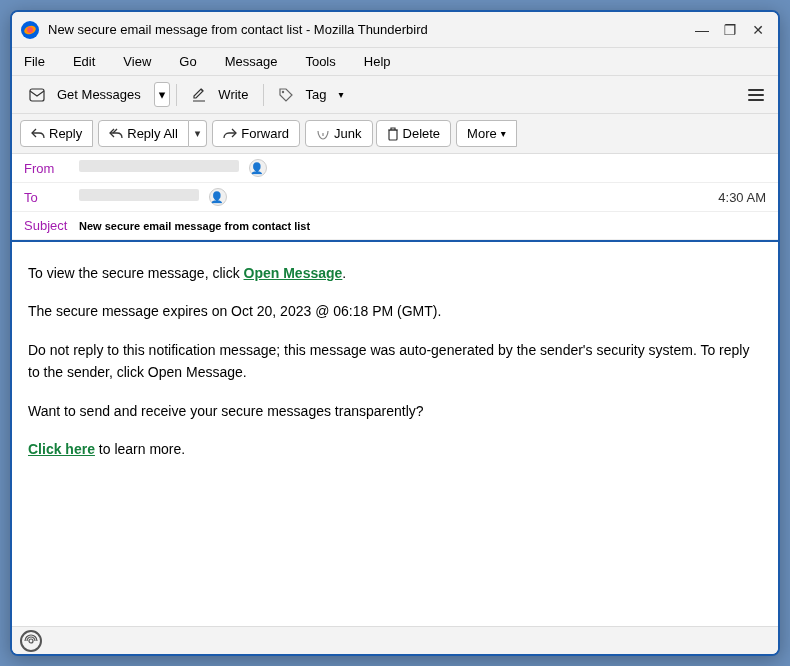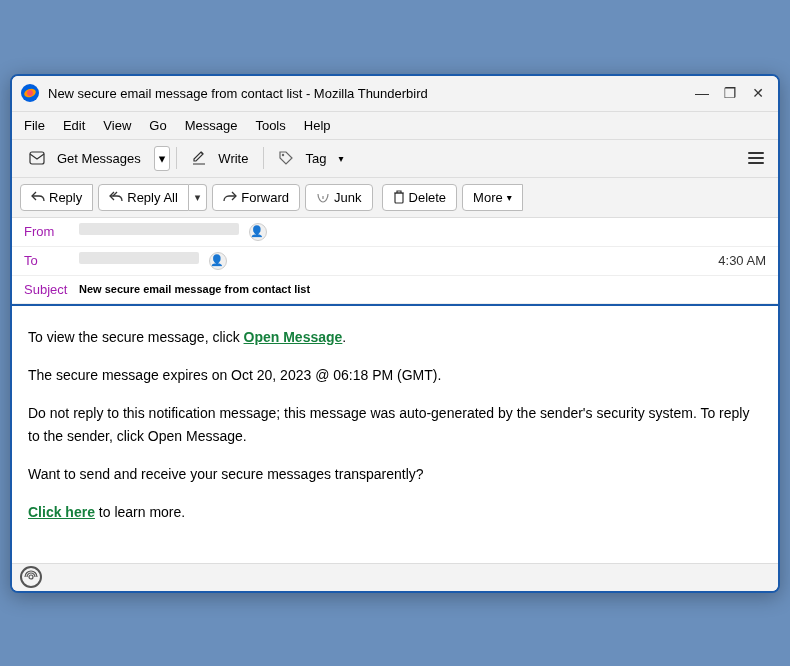--- a/index.html
+++ b/index.html
@@ -9,21 +9,21 @@
       background: #6a8fbc;
       display: flex;
       justify-content: center;
       align-items: center;
       width: 790px;
       height: 666px;
       overflow: hidden;
     }
     .window {
       width: 770px;
-      height: 519px;
+      height: 646px;
       background: #f3f3f3;
       border: 2px solid #1a5aab;
       border-radius: 8px;
       display: flex;
       flex-direction: column;
       overflow: hidden;
       box-shadow: 0 4px 20px rgba(0,0,0,0.3);
     }
     
     .title-bar {
@@ -69,21 +69,21 @@
     }
     
     .menu-bar {
       background: #f3f3f3;
       height: 28px;
       display: flex;
       align-items: center;
       padding: 0 4px;
       border-bottom: 1px solid #ddd;
       flex-shrink: 0;
-      gap: 2px;
+      gap: 12px;
     }
     .menu-item {
       padding: 2px 8px;
       font-size: 13px;
       color: #000;
       cursor: pointer;
       border-radius: 3px;
       text-decoration: none;
     }
     
@@ -365,21 +365,21 @@
       </svg>
       <span>Forward</span>
     </button>
     <button class="action-btn" style="margin-left:3px;">
       <svg width="14" height="12" viewBox="0 0 14 12">
         <path d="M2 3 C2 8 5 11 7 11 C9 11 12 8 12 3" fill="none" stroke="#888" stroke-width="1.2"></path>
         <path d="M7 5 L7 8" stroke="#888" stroke-width="1.2"></path>
       </svg>
       <span>Junk</span>
     </button>
-    <button class="action-btn" style="margin-left:7px;justify-content:space-between;">
+    <button class="action-btn" style="margin-left:1px;justify-content:space-between;">
       <svg width="12" height="14" viewBox="0 0 12 14">
         <path d="M1 3 L11 3" stroke="#333" stroke-width="1.2"></path>
         <path d="M4 3 L4 1 L8 1 L8 3" fill="none" stroke="#333" stroke-width="1.2"></path>
         <rect x="2" y="3" width="8" height="10" rx="1" fill="none" stroke="#333" stroke-width="1.2"></rect>
       </svg>
       <span>Delete</span>
     </button>
     <div class="action-btn-group" style="margin-left:3px;">
       <button class="action-btn">
         <span>More</span>

